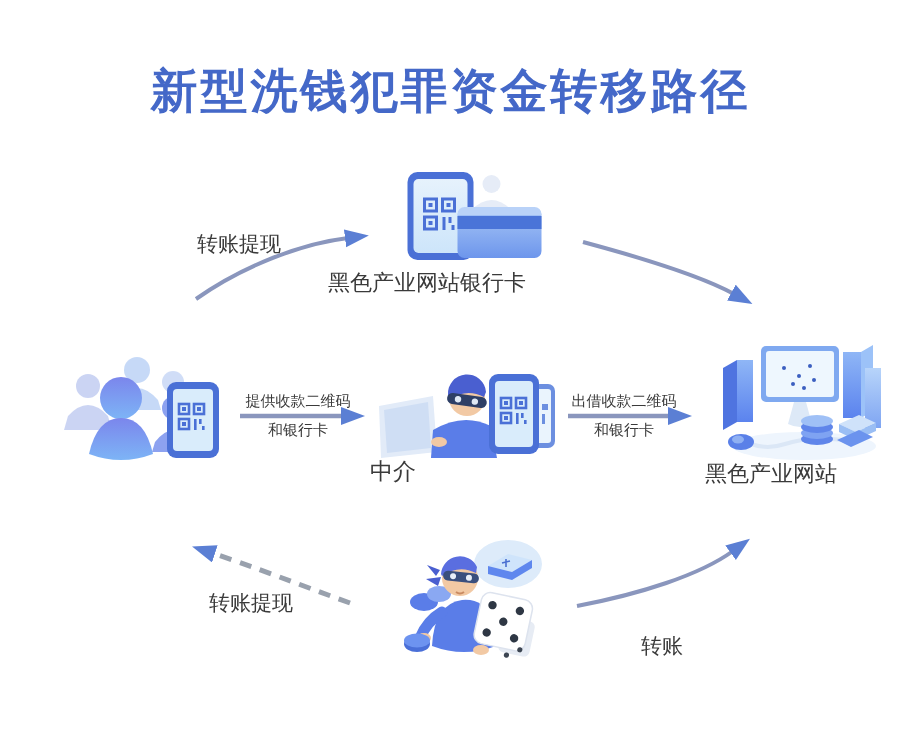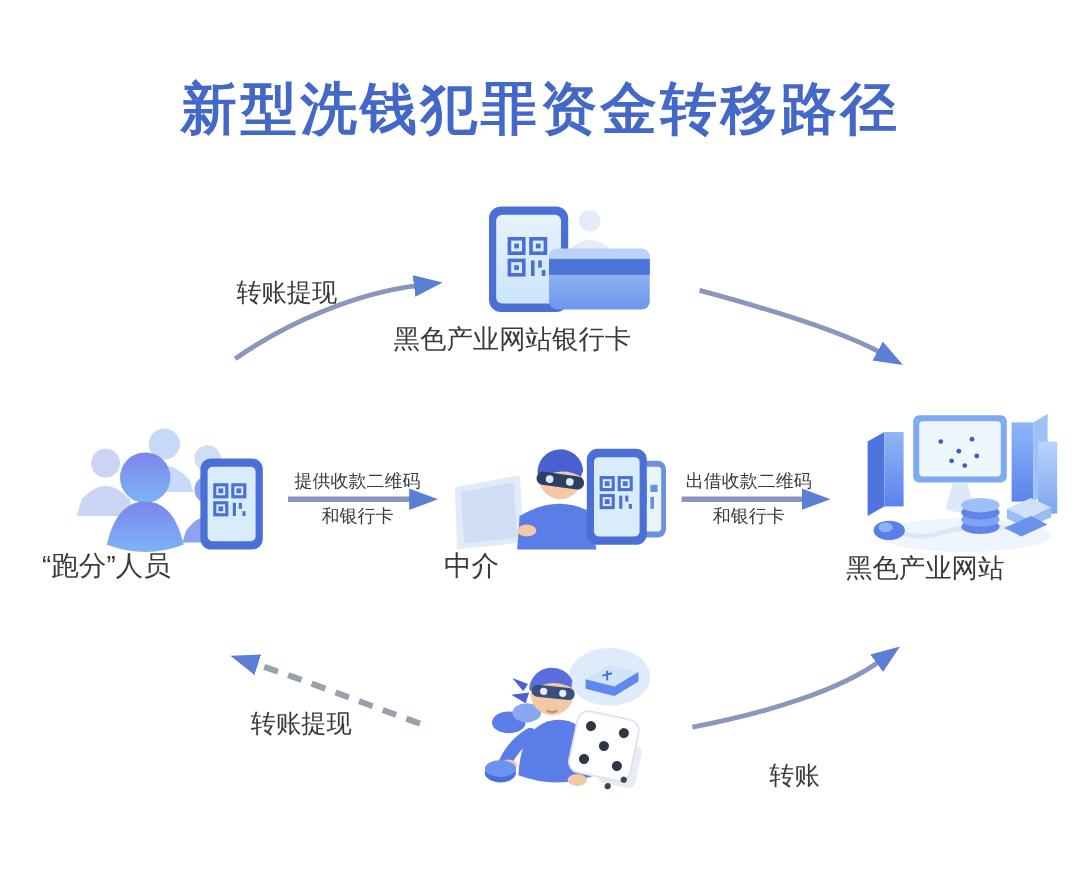--- a/index.html
+++ b/index.html
@@ -116,21 +116,20 @@
       </g>
       <g fill="#4a70d6">
         <rect x="127" y="53" width="4" height="4"></rect>
           <rect x="142" y="53" width="4" height="4"></rect>
         <rect x="127" y="68" width="4" height="4"></rect>
         <rect x="139" y="65" width="2.6" height="11"></rect>
           <rect x="144" y="65" width="2.6" height="5"></rect>
         <rect x="147" y="72" width="2.6" height="4"></rect>
       </g>
     </svg>
-    <div class="node-label" style="top:102px;font-size:23px;">“跑分”人员</div>
   </div>
 
   <div class="node" style="left:370px;top:368px;width:190px;height:112px;">
     <svg width="180" height="96" viewBox="0 0 180 96">
       <path d="M4,38 L58,28 L62,84 L6,90 z" fill="#e2ebf8"></path>
       <path d="M9,42 L53,34 L56,80 L12,85 z" fill="#cfdef4"></path>
       <rect x="150" y="16" width="30" height="64" rx="7" fill="#6c8fe0"></rect>
       <rect x="154" y="21" width="22" height="54" rx="3" fill="#eaf4fd"></rect>
       <g fill="#6c8fe0">
         <rect x="158" y="36" width="6" height="6"></rect>

